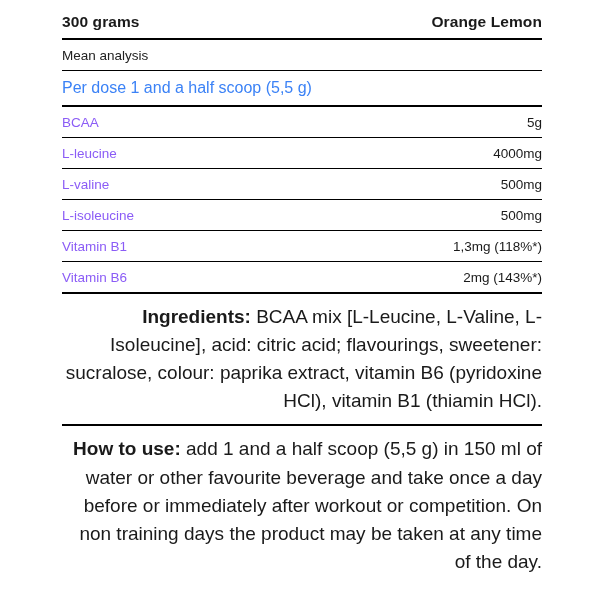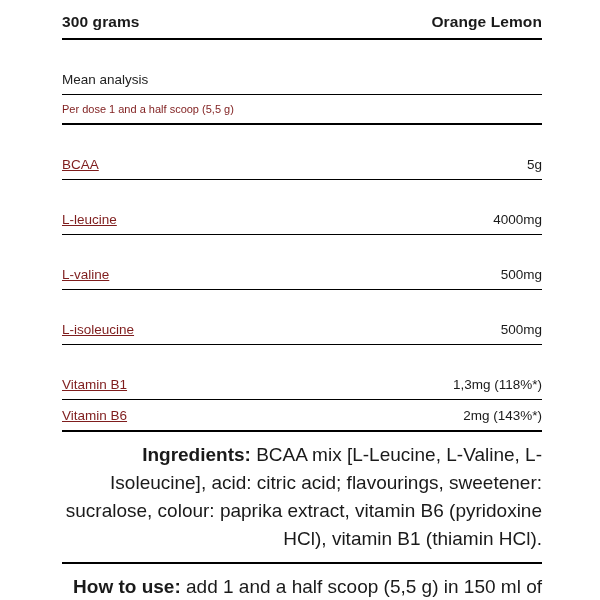--- a/index.html
+++ b/index.html
@@ -25,21 +25,20 @@
     display: flex;
     justify-content: space-between;
     align-items: baseline;
     padding: 7px 0 6px 0;
   }
   .rule-thick {
     border-bottom: 2px solid #000;
   }
   .rule-thin {
     border-bottom: 1px solid #000;
-    margin-top: 24px;
   }
   .top-pad {
     height: 6px;
   }
   .head-row {
     font-size: 15.5px;
     font-weight: bold;
     padding-bottom: 7px;
   }
   .head-row .left {
@@ -47,39 +46,38 @@
   }
   .head-row .right {
     letter-spacing: 0.1px;
   }
   .sub-row {
     font-size: 13.5px;
     color: #222;
     padding: 8px 0 7px 0;
   }
   .dose-row {
-    font-size: 11px;
-    color: #7f1d1d;
+    font-size: 16px;
+    color: #3b82f6;
     padding: 8px 0 8px 0;
     align-items: flex-end;
   }
   .colhead {
     text-align: right;
     font-size: 14.5px;
     font-weight: bold;
     line-height: 1.45;
     padding: 9px 0 8px 0;
   }
   .nutrient {
     font-size: 13.5px;
     padding: 8px 0 7px 0;
   }
   .nutrient .name {
-    color: #7f1d1d;
-    text-decoration: underline;
+    color: #8b5cf6;
   }
   .nutrient .value {
     color: #1a1a1a;
     text-align: right;
   }
   .footnote {
     font-size: 13.5px;
     padding: 8px 0 8px 0;
   }
   .para {

